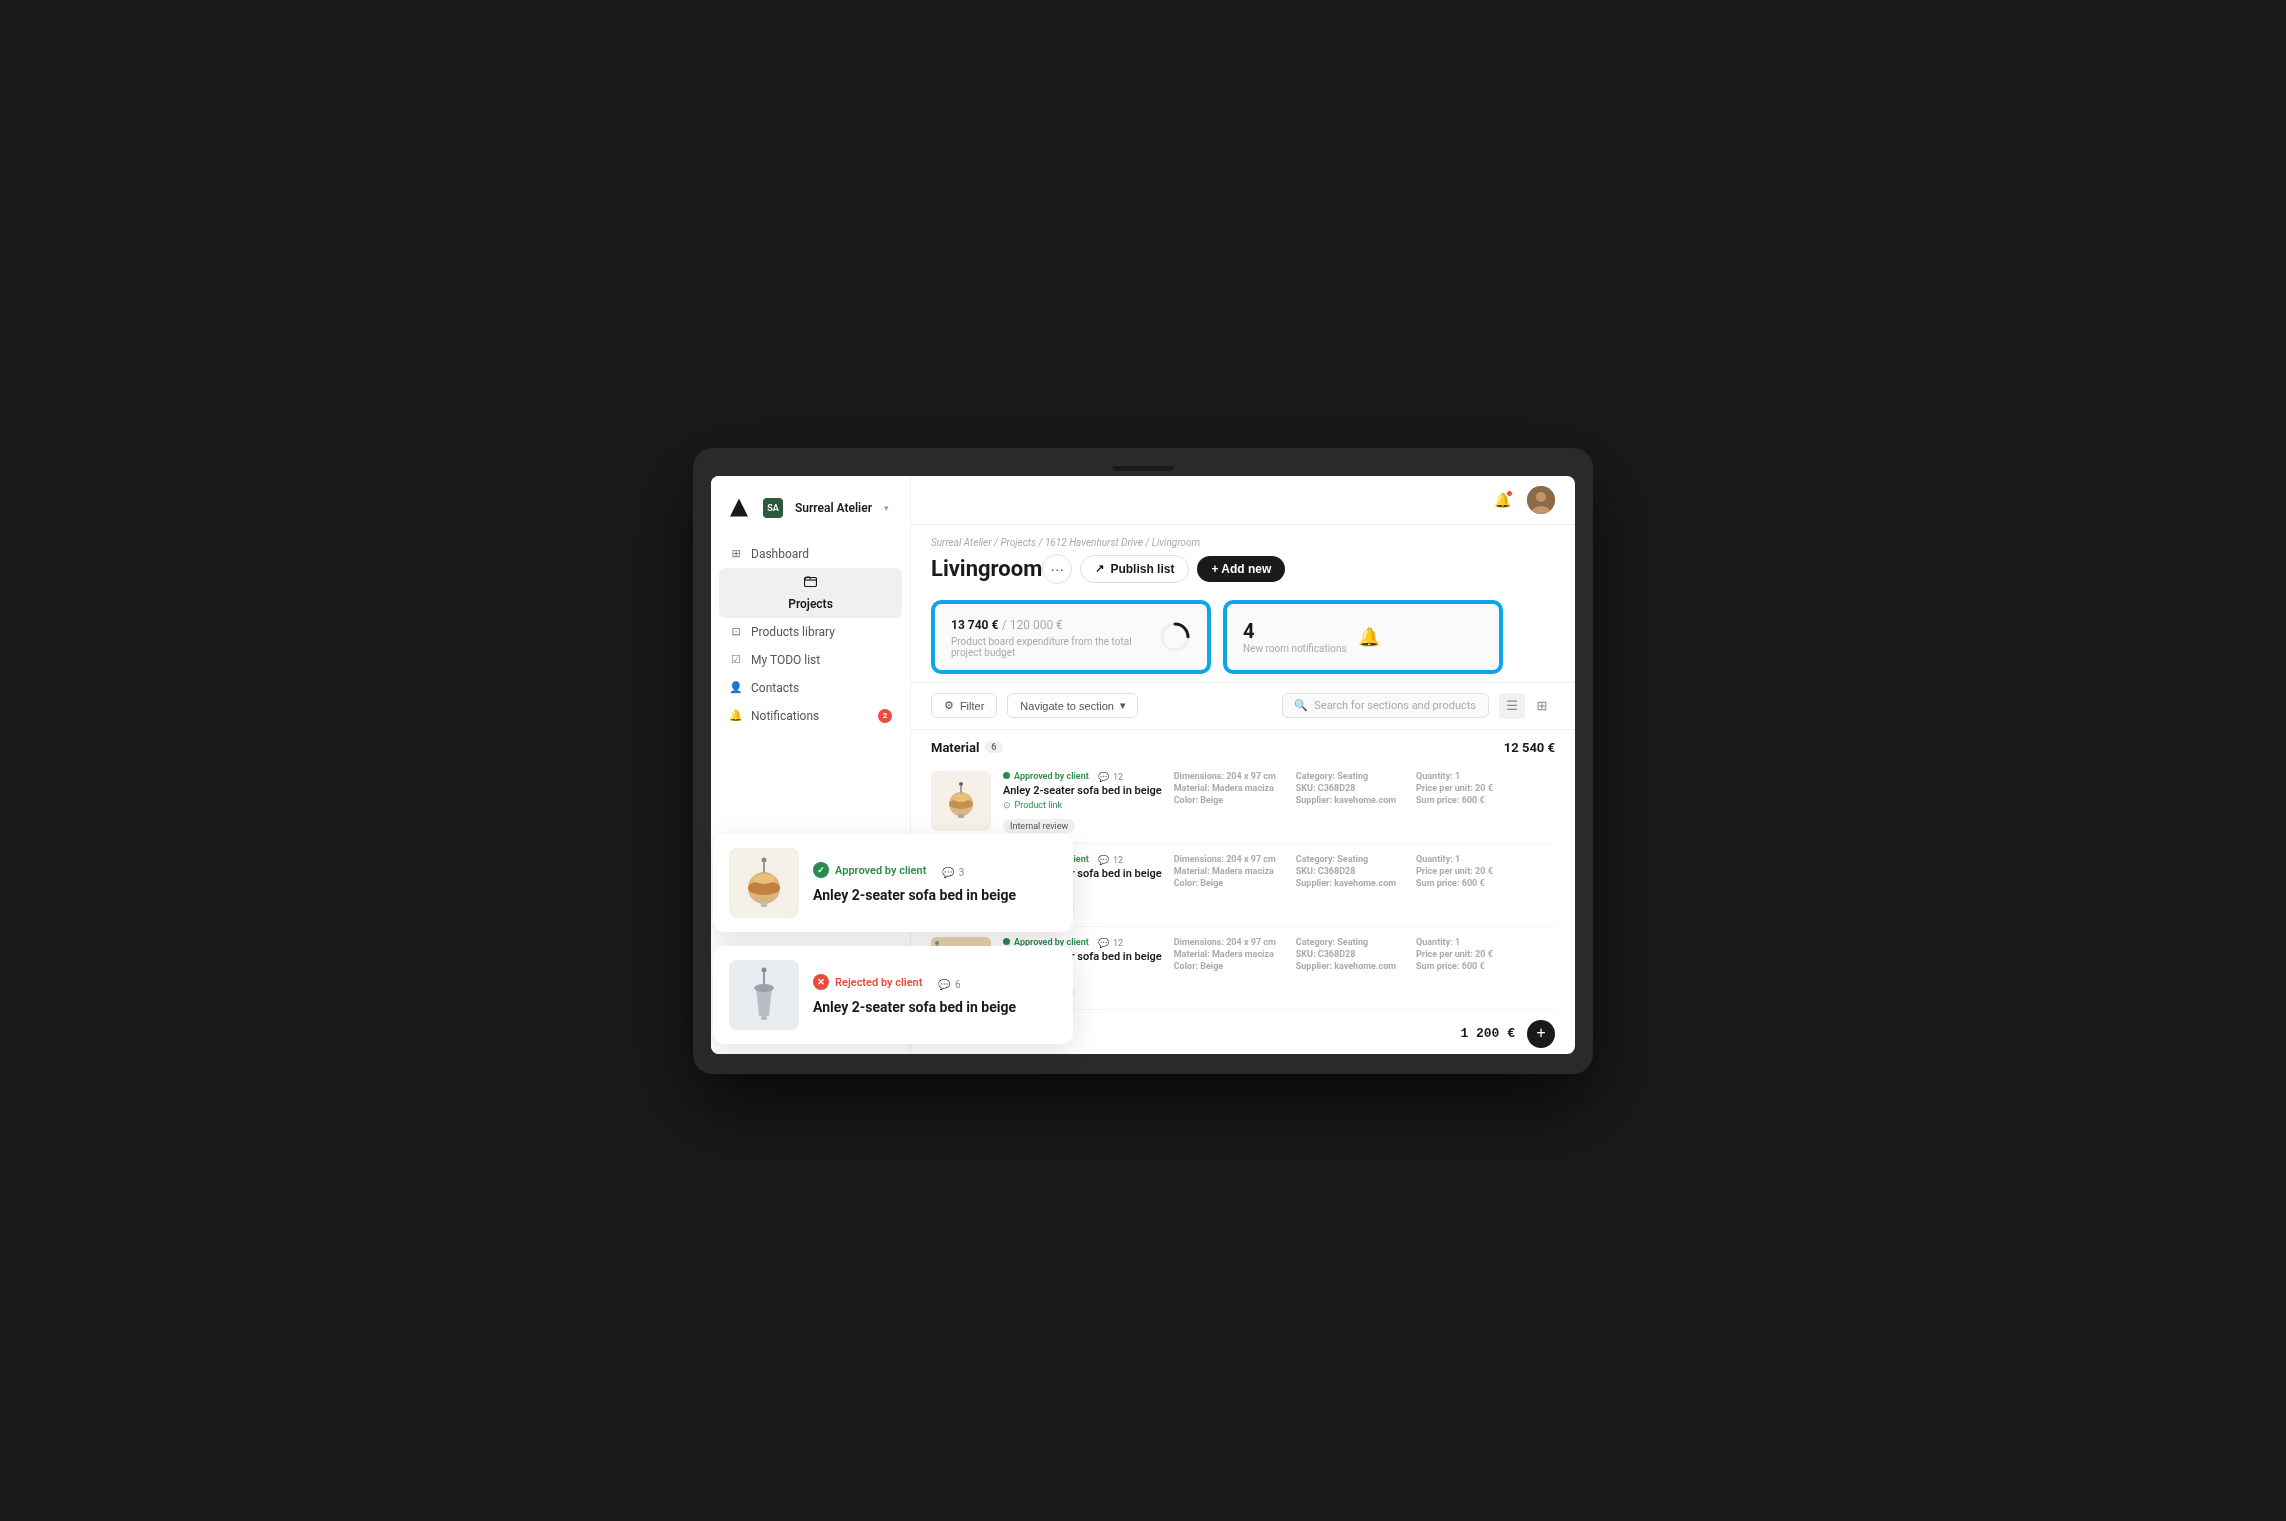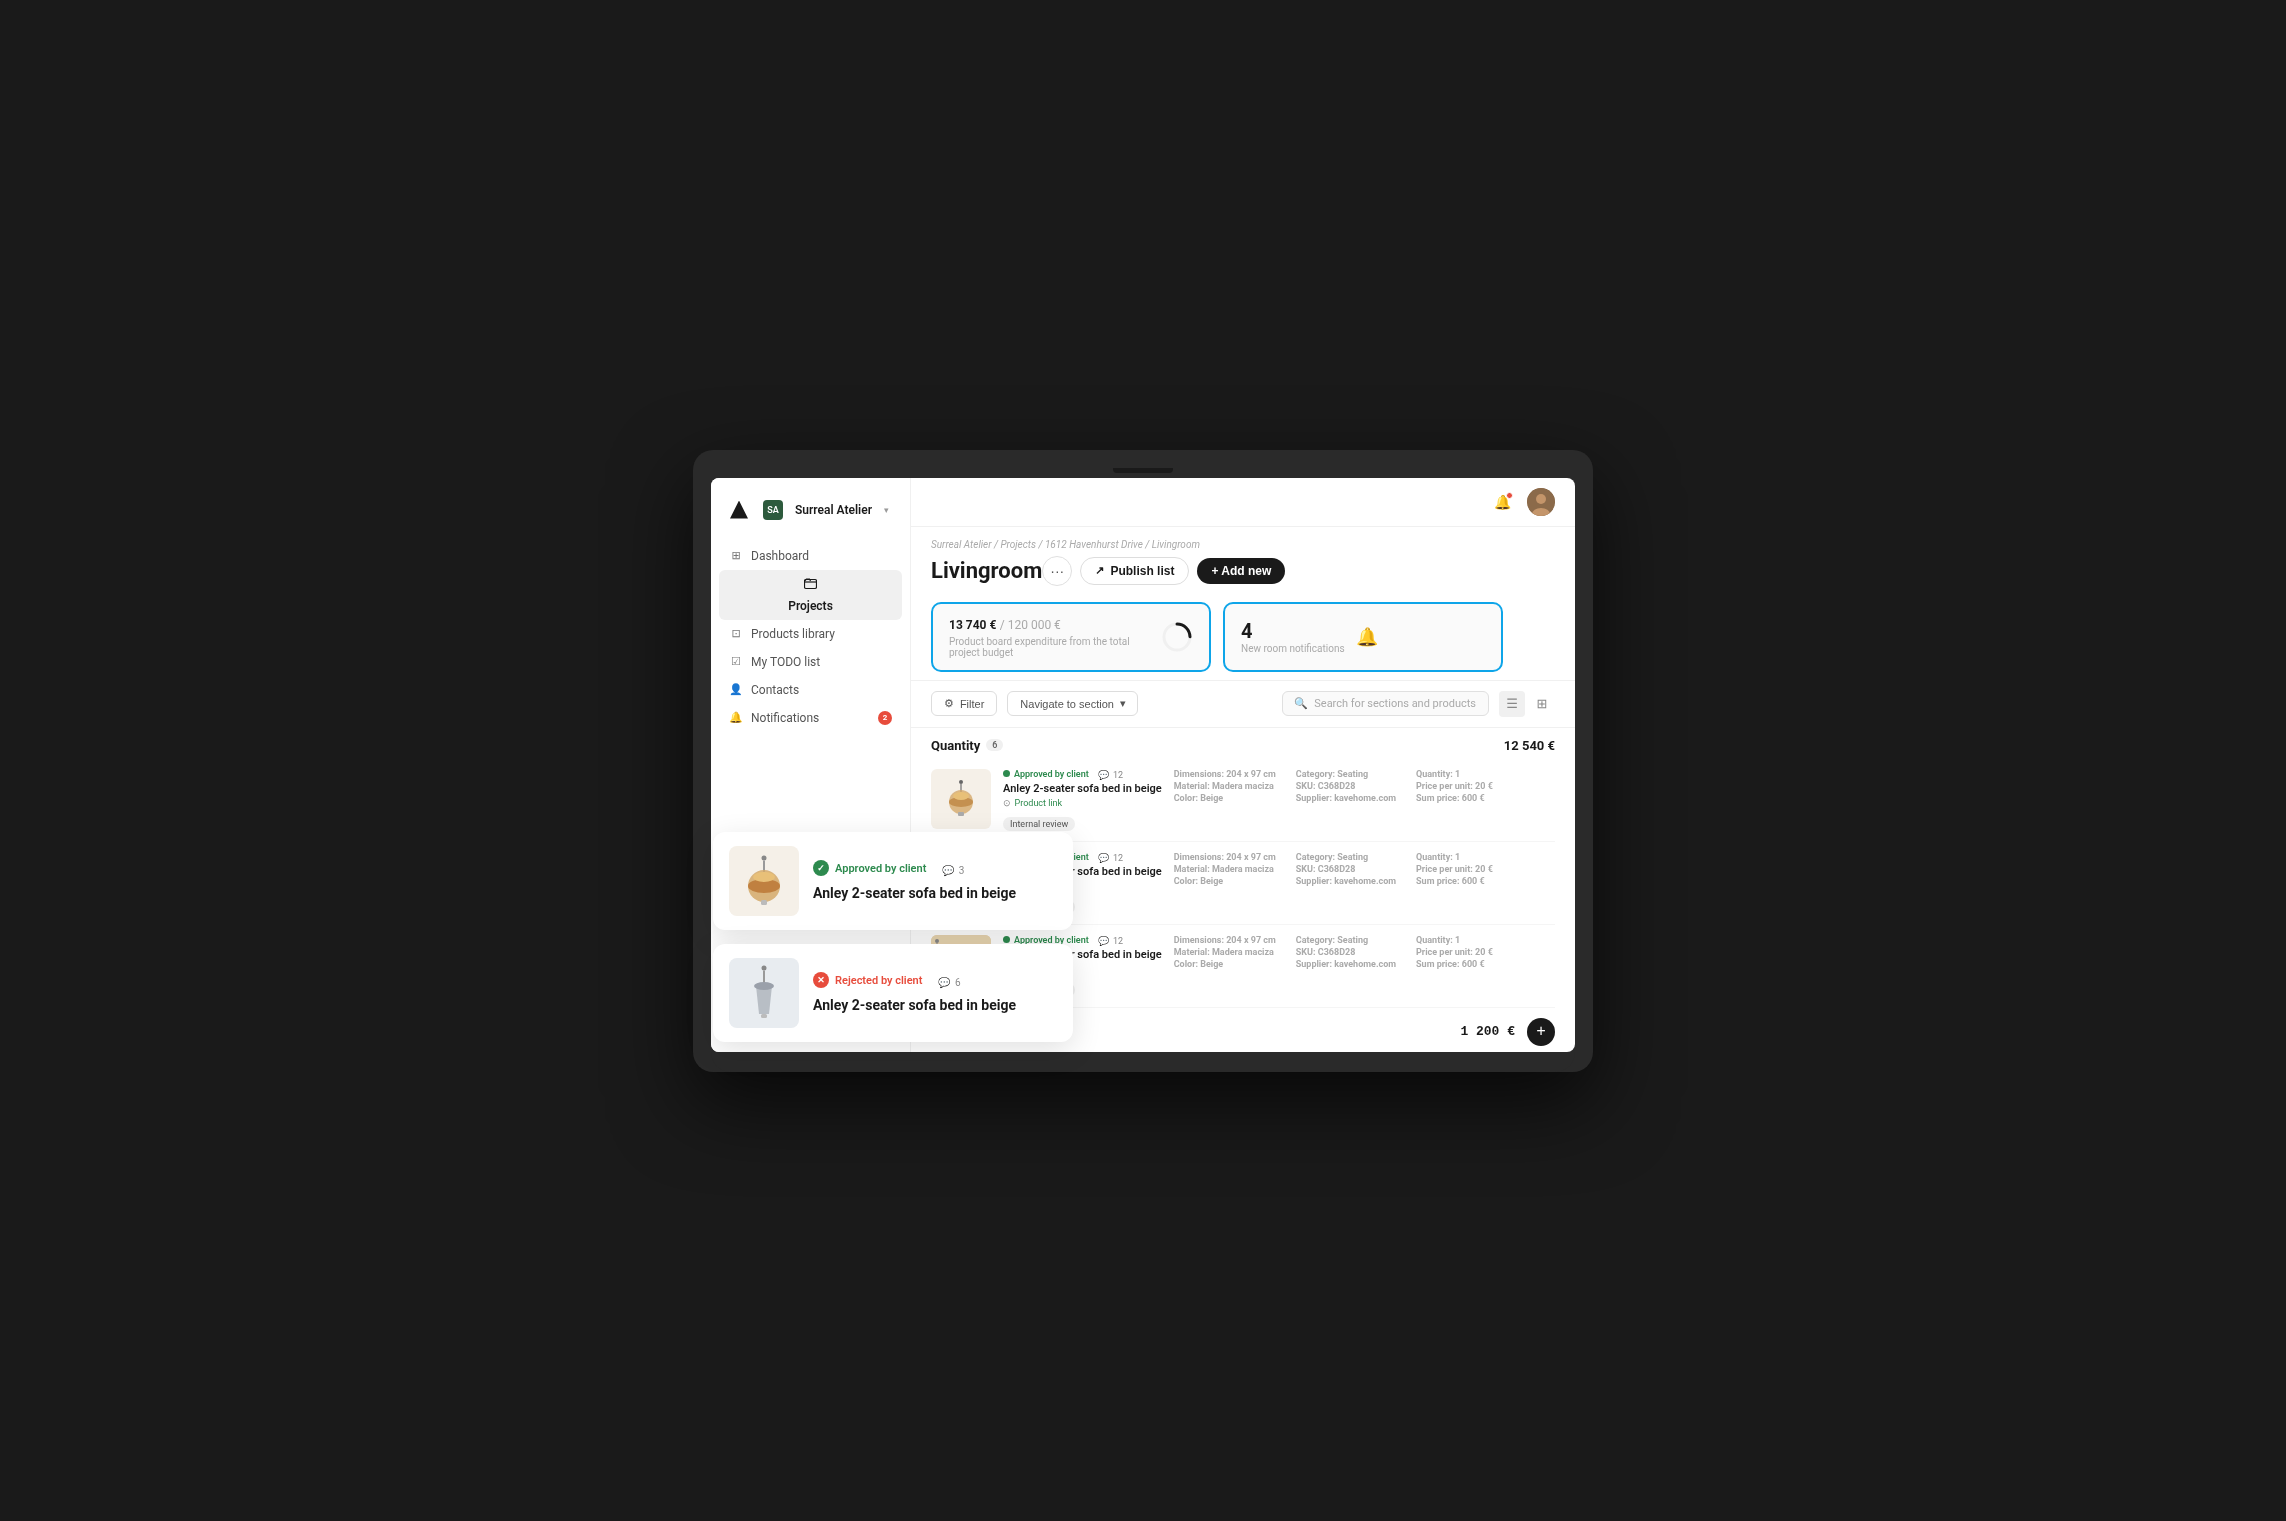--- a/index.html
+++ b/index.html
@@ -296,21 +296,21 @@
       display: flex;
       gap: 0;
       padding: 8px 20px;
       border-bottom: 1px solid #f0f0f0;
     }
 
     .stat-card {
       flex: 1;
       max-width: 280px;
       background: #fafafa;
-      border: 2px solid #0ea5e9;
+      border: 4px solid #0ea5e9;
       border-radius: 10px;
       padding: 12px 16px;
       margin-right: 12px;
       display: flex;
       align-items: center;
       gap: 12px;
     }
 
     .stat-info { flex: 1; }
 
@@ -838,21 +838,21 @@
               </div>
               <div class="view-toggle">
                 <button class="view-btn active">☰</button>
                 <button class="view-btn">⊞</button>
               </div>
             </div>
 
             <div class="product-area">
 
               <div class="section-header">
-                <span class="section-title">Quantity</span>
+                <span class="section-title">Material</span>
                 <span class="section-badge">6</span>
                 <span class="section-total">12 540 €</span>
               </div>
 
               <div class="product-list">
 
                 <div class="product-row">
                   <div class="product-thumb">
                     <svg width="50" height="50" viewBox="0 0 50 50">
                       <circle cx="25" cy="8" r="2" fill="#666"></circle>

